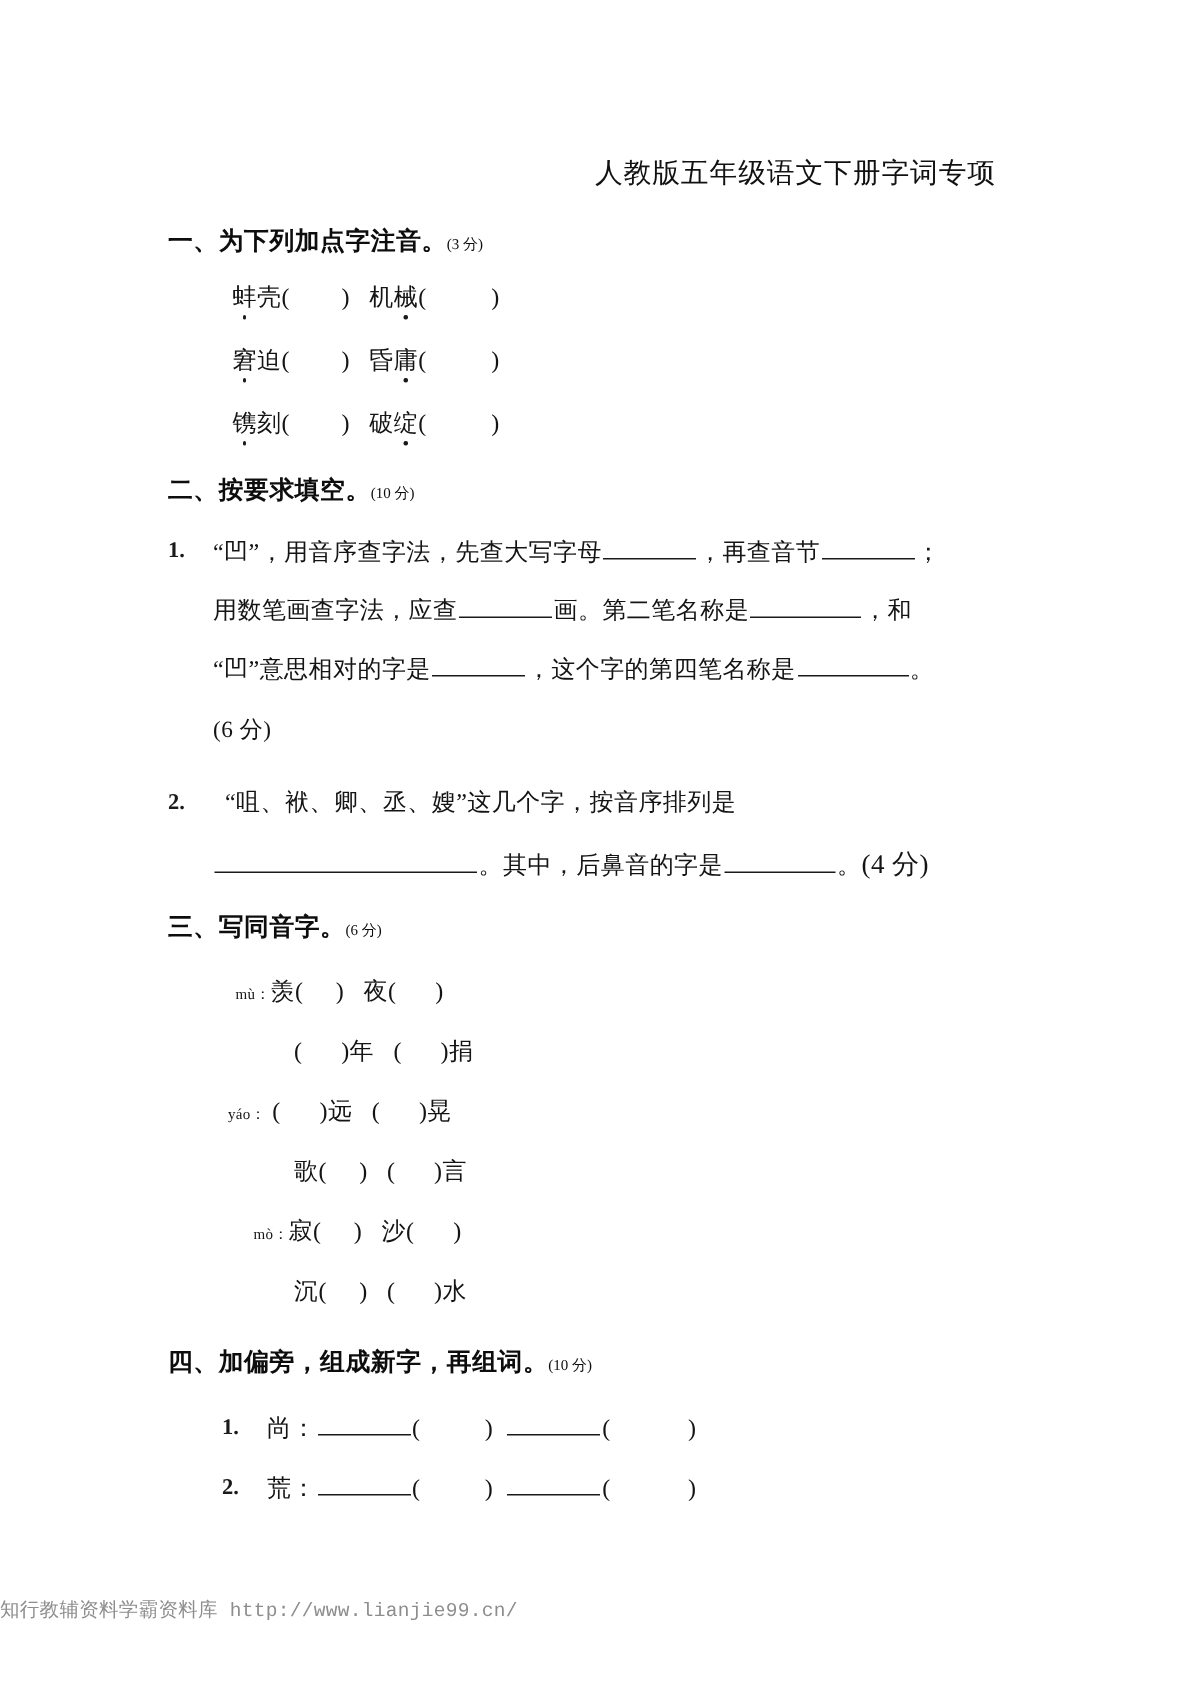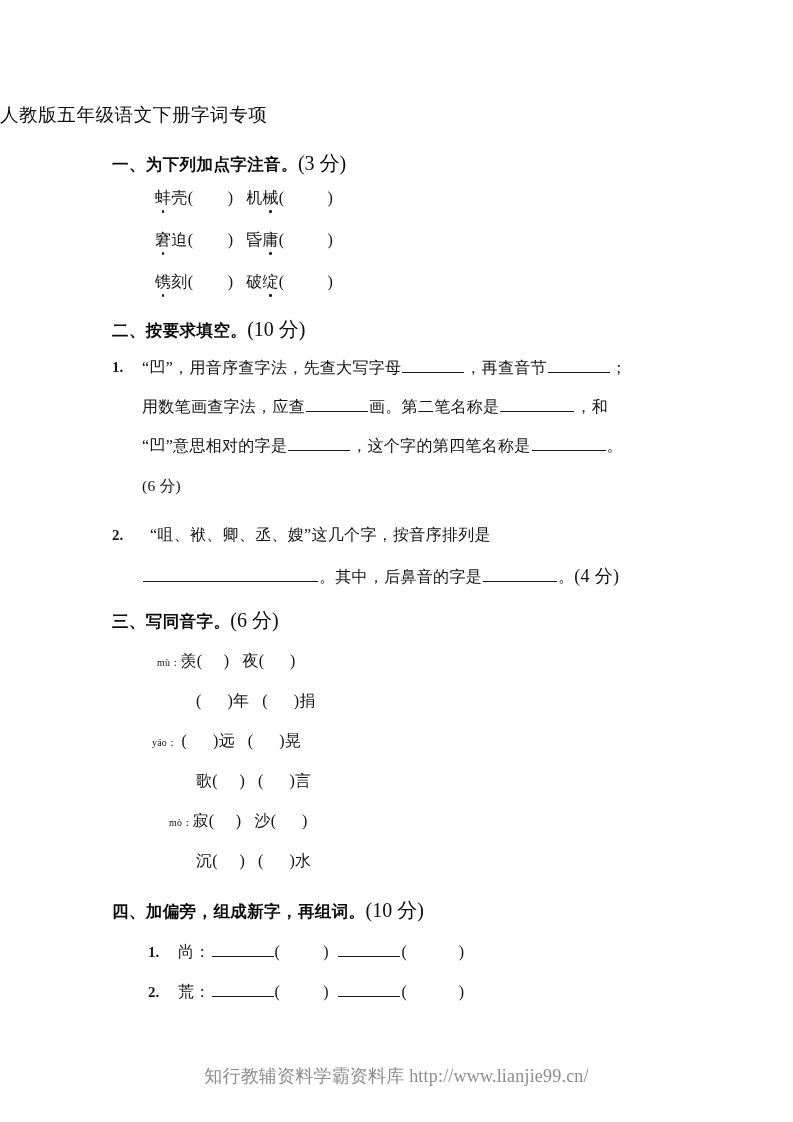--- a/index.html
+++ b/index.html
@@ -20,42 +20,42 @@
     inset: 0;
     padding: 0;
   }
 
   
   .doc-title {
     position: absolute;
     top: 102px;
     left: 0;
     width: 664px;
-    text-align: left;
+    text-align: right;
     font-size: 18.5px;
     font-family: "DejaVu Serif", "Liberation Serif", serif;
     letter-spacing: 0.6px;
     color: #111;
   }
 
   
   .sec-head {
     position: absolute;
     left: 112px;
     font-size: 16.5px;
     font-weight: bold;
     font-family: "DejaVu Sans", "Liberation Sans", sans-serif;
     letter-spacing: 0.4px;
     white-space: nowrap;
     color: #0d0d0d;
   }
   .sec-head .pts {
     font-weight: normal;
     font-family: "Liberation Serif", serif;
-    font-size: 20px;
+    font-size: 10px;
     letter-spacing: 0;
     text-align: right;
   }
 
   .line {
     position: absolute;
     font-size: 16px;
     white-space: nowrap;
     letter-spacing: 0.3px;
     color: #141414;
@@ -108,24 +108,24 @@
     font-size: 10px;
     letter-spacing: 0.2px;
   }
 
   
   .footer {
     position: absolute;
     left: 0;
     top: 1064px;
     width: 793px;
-    text-align: center;
-    font-size: 18px;
+    text-align: left;
+    font-size: 13px;
     color: #8d8d8d;
-    font-family: Liberation Serif, serif;
+    font-family: Liberation Mono, monospace;
     letter-spacing: 0.2px;
   }
 </style>
 </head>
 <body>
 
 <div class="page">
 
   <div class="doc-title">人教版五年级语文下册字词专项</div>
 

